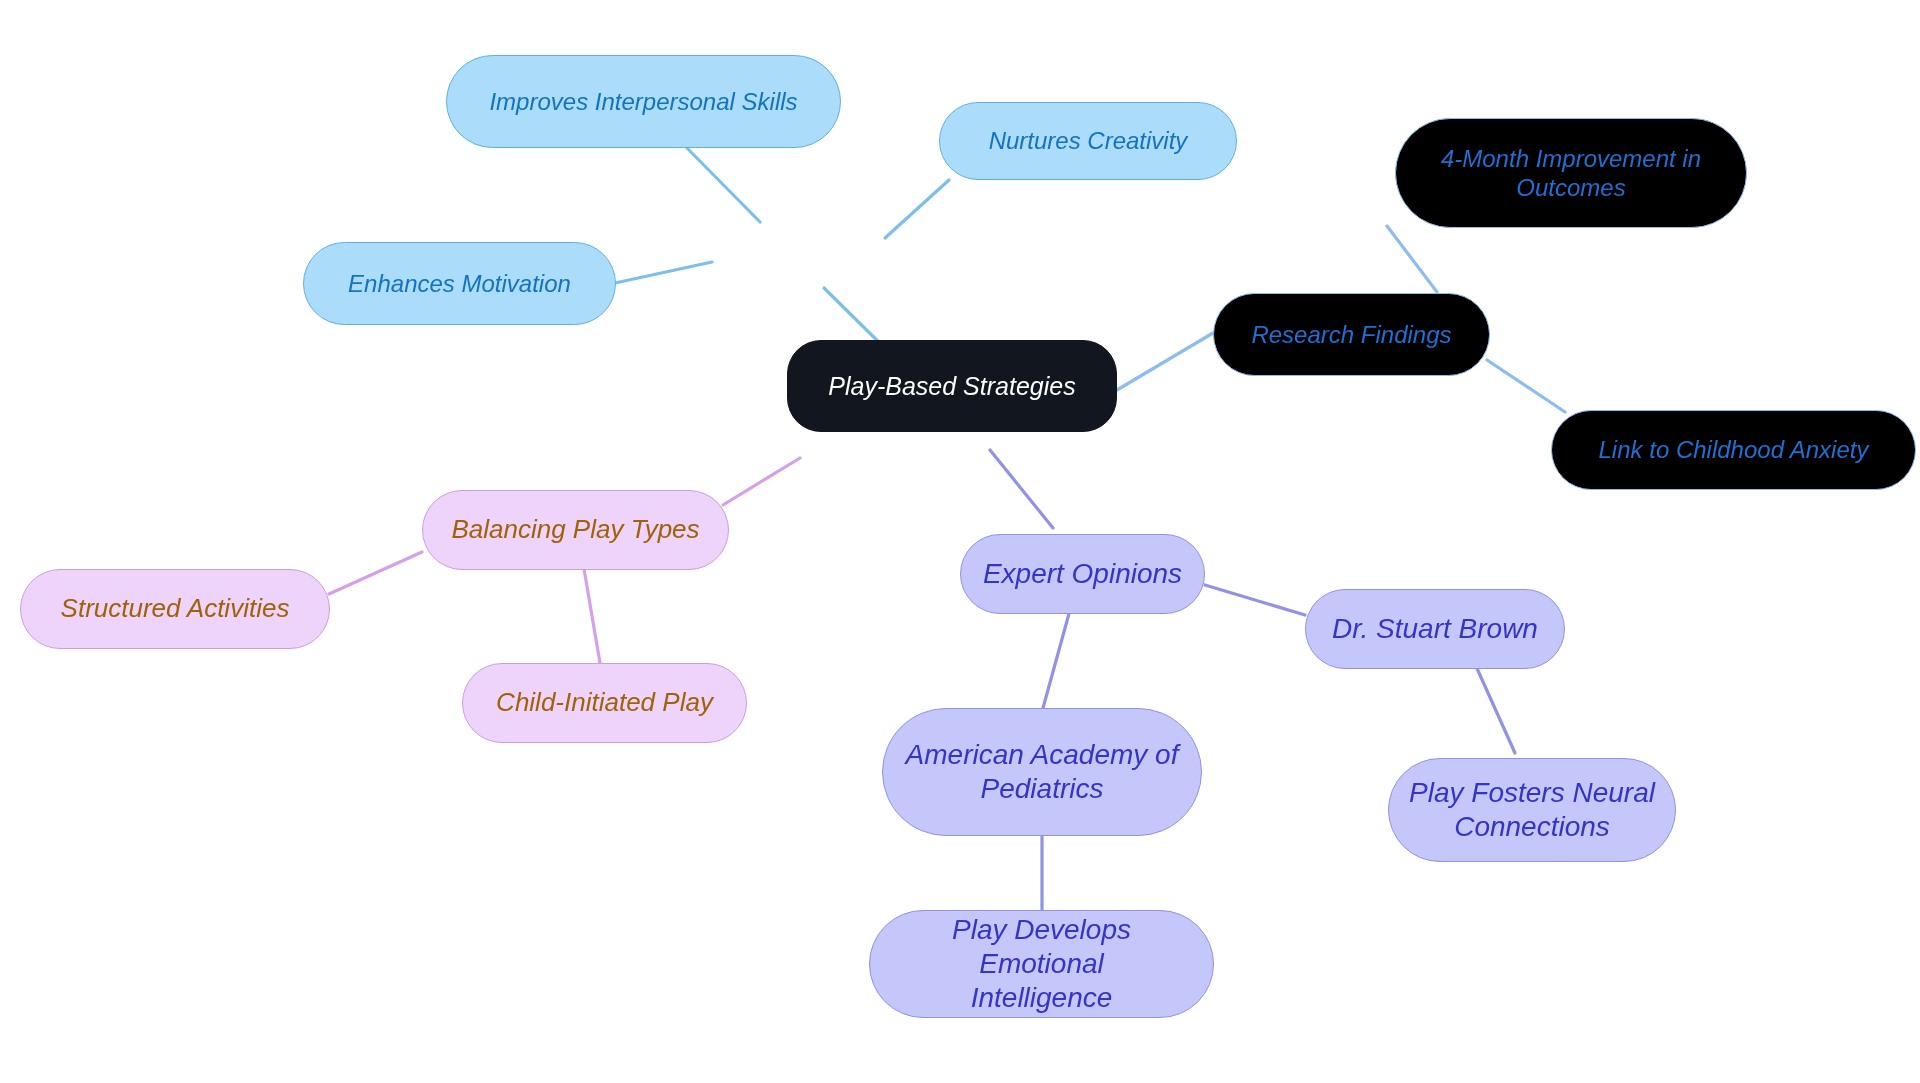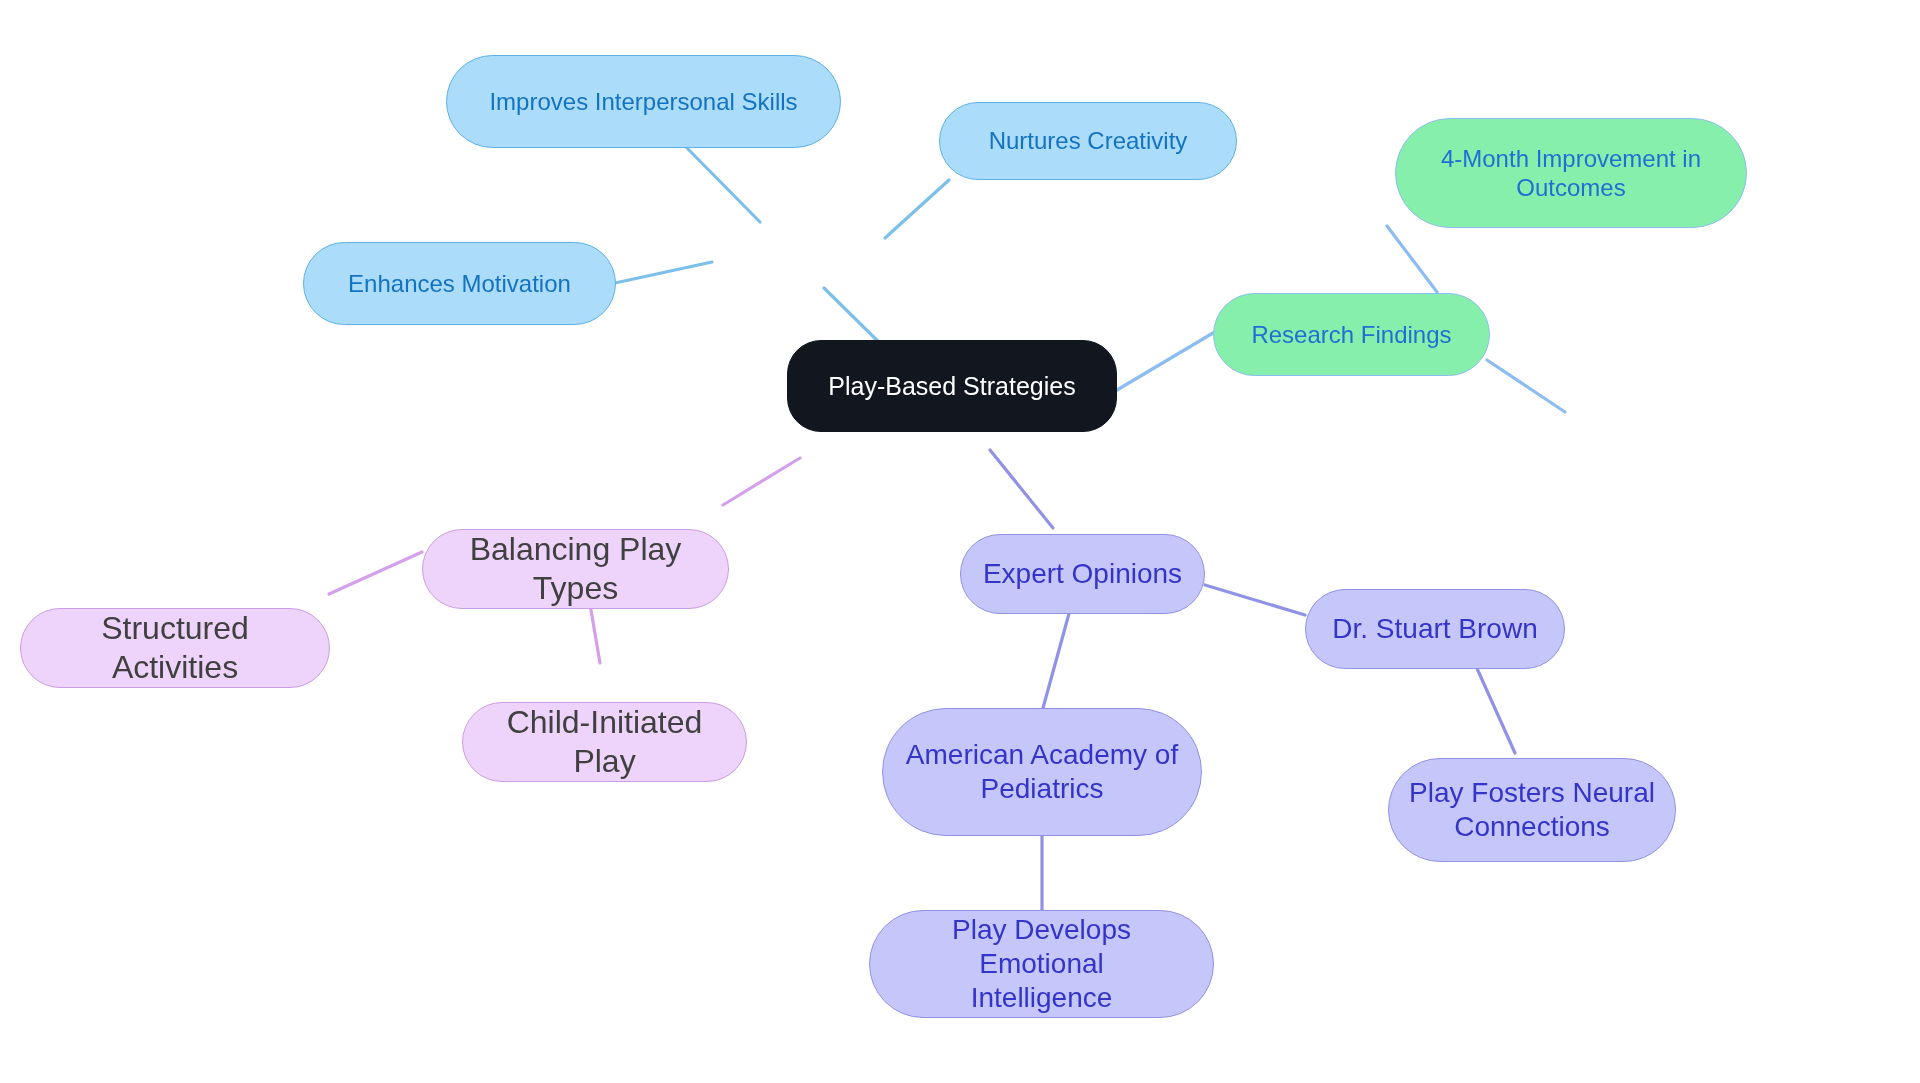--- a/index.html
+++ b/index.html
@@ -33,46 +33,46 @@
     align-items: center;
     justify-content: center;
     text-align: center;
     border-radius: 999px;
     border-style: solid;
     border-width: 1.6px;
     line-height: 1.22;
     padding: 6px 20px;
     white-space: pre-line;
     z-index: 2;
+    font-style: italic;
   }
   .node-root {
     background: #11161f;
     border-color: #11161f;
     color: #ffffff;
     font-size: 25px;
     border-radius: 34px;
   }
   .node-blue-main {
     background: #abdcfa;
     border-color: #5cb0e8;
     color: #1473c0;
     font-size: 24px;
   }
   .node-blue-light {
-    background: #86efac;
+    background: #000000;
     border-color: #8cbdf0;
     color: #1f6fd4;
     font-size: 24px;
   }
   .node-purple {
     background: #eed3fa;
     border-color: #ca9ee2;
-    color: #404040;
-    font-size: 32px;
-    margin-top: 39px;
+    color: #a16207;
+    font-size: 26px;
   }
   .node-indigo {
     background: #c5c7fa;
     border-color: #9092e6;
     color: #3434c8;
     font-size: 28px;
   }
 </style>
 </head>
 <body>
@@ -108,20 +108,21 @@
 
   <div class="node node-blue-main" style="left:939px; top:102px; width:298px; height:78px;">Nurtures Creativity</div>
 
   <div class="node node-blue-main" style="left:303px; top:242px; width:313px; height:83px;">Enhances Motivation</div>
 
   <div class="node node-blue-light" style="left:1213px; top:293px; width:277px; height:83px;">Research Findings</div>
 
   <div class="node node-blue-light" style="left:1395px; top:118px; width:352px; height:110px;">4-Month Improvement in
 Outcomes</div>
 
+  <div class="node node-blue-light" style="left:1551px; top:410px; width:365px; height:80px;">Link to Childhood Anxiety</div>
 
   <div class="node node-purple" style="left:422px; top:490px; width:307px; height:80px;">Balancing Play Types</div>
 
   <div class="node node-purple" style="left:20px; top:569px; width:310px; height:80px;">Structured Activities</div>
 
   <div class="node node-purple" style="left:462px; top:663px; width:285px; height:80px;">Child-Initiated Play</div>
 
   <div class="node node-indigo" style="left:960px; top:534px; width:245px; height:80px;">Expert Opinions</div>
 
   <div class="node node-indigo" style="left:1305px; top:589px; width:260px; height:80px;">Dr. Stuart Brown</div>

